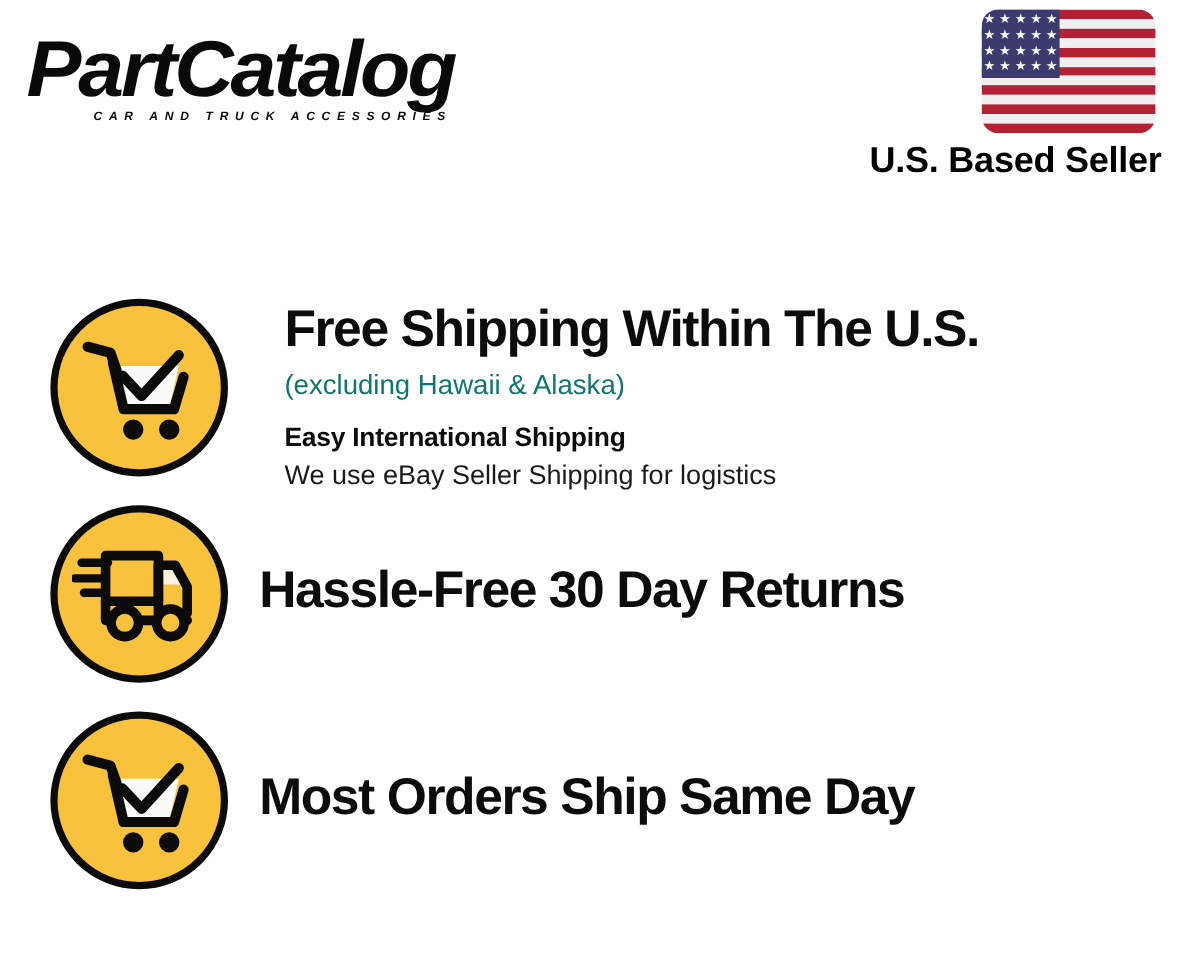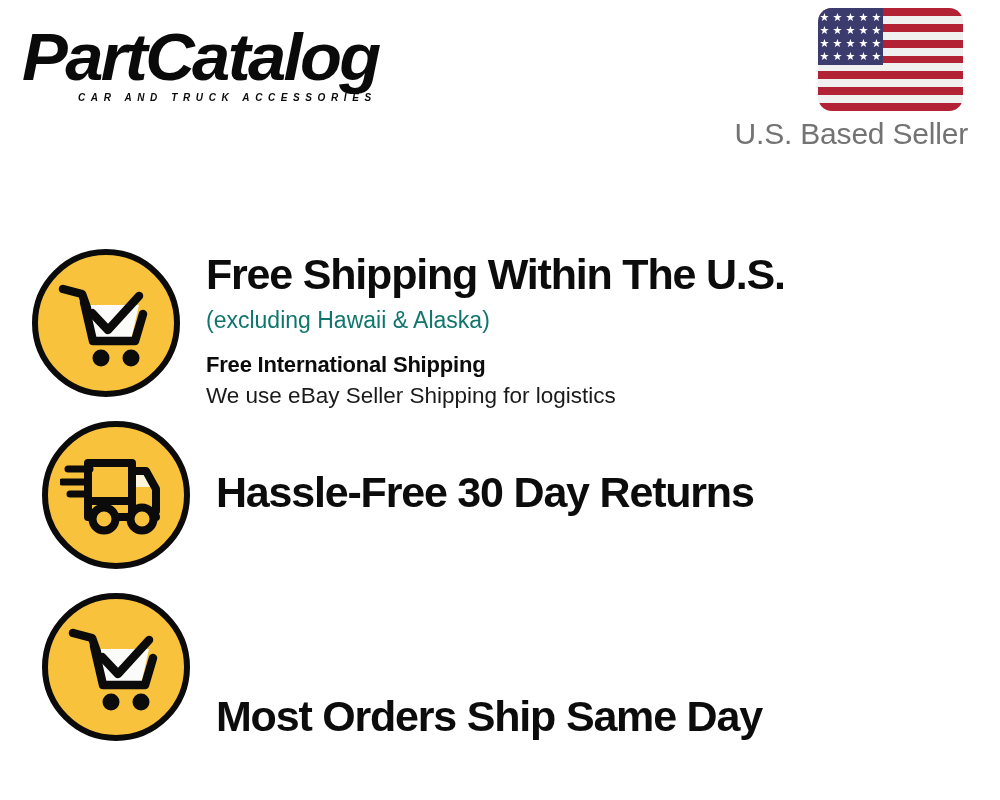--- a/index.html
+++ b/index.html
@@ -65,24 +65,24 @@
   .flag .star {
     position:absolute;
     color:#ffffff;
     font-size:11px;
     line-height:11px;
     transform:translate(-50%,-50%);
   }
   .seller-text {
     margin-top:6px;
     font-family:"Liberation Sans", sans-serif;
-    font-weight:400;
+    font-weight:700;
     font-size:30px;
     line-height:34px;
-    color:#737373;
+    color:#000000;
     letter-spacing:-0.2px;
     white-space:nowrap;
   }
 
   
   .feature { position:absolute; display:flex; align-items:flex-start; }
 
   .badge {
     width:148px; height:148px;
     border-radius:50%;
@@ -127,23 +127,23 @@
   .f-sub-light {
     font-family:"Liberation Sans", sans-serif;
     font-weight:400;
     font-size:22.5px;
     line-height:30px;
     color:#1a1a1a;
     margin-top:2px;
     white-space:nowrap;
   }
 
-  #feature-0 { left:32px; top:249px; }
+  #feature-0 { left:42px; top:249px;gap:21px; }
   #feature-1 { left:42px; top:421px; }
-  #feature-2 { left:42px; top:593px;align-items:flex-end; }
+  #feature-2 { left:42px; top:593px; }
 
   #feature-1 .feature-text,
   #feature-2 .feature-text { padding-top:46px; }
 </style>
 </head>
 <body>
 
 <div class="page">
 
   <div class="brand-logo">
@@ -204,21 +204,21 @@
 
         <path d="M41 45 L57 62 L88 28" fill="none" stroke="#0b0b0b" stroke-width="8.5" stroke-linecap="round" stroke-linejoin="round"></path>
 
         <circle cx="50" cy="90" r="8.5" fill="#0b0b0b"></circle>
         <circle cx="80" cy="90" r="8.5" fill="#0b0b0b"></circle>
       </svg>
     </div>
     <div class="feature-text">
       <div class="f-title">Free Shipping Within The U.S.</div>
       <div class="f-sub">(excluding Hawaii &amp; Alaska)</div>
-      <div class="f-sub-bold">Free International Shipping</div>
+      <div class="f-sub-bold">Easy International Shipping</div>
       <div class="f-sub-light">We use eBay Seller Shipping for logistics</div>
     </div>
   </div>
 
   <div class="feature" id="feature-1">
     <div class="badge">
       <svg width="112" height="112" viewBox="0 0 112 112" aria-hidden="true">
 
         <path d="M72 34 L86 34 L92 48 L72 48 Z" fill="#fdf4dc"></path>
 

